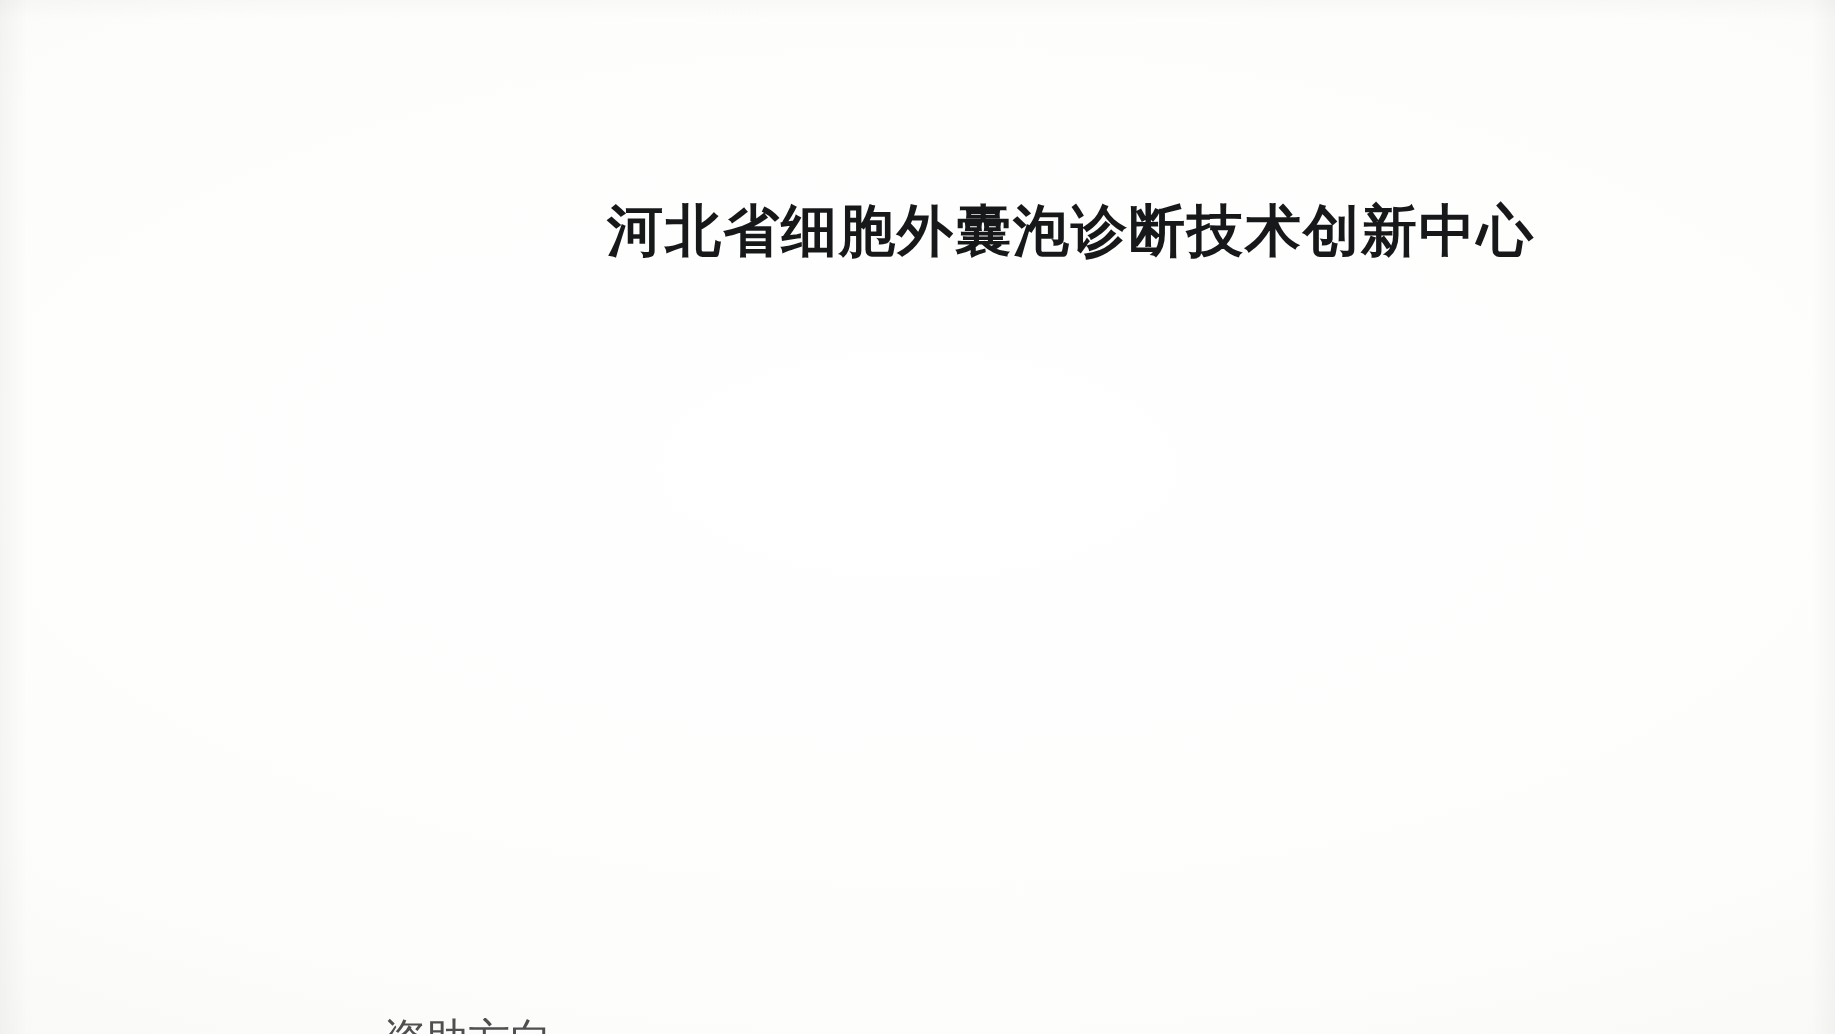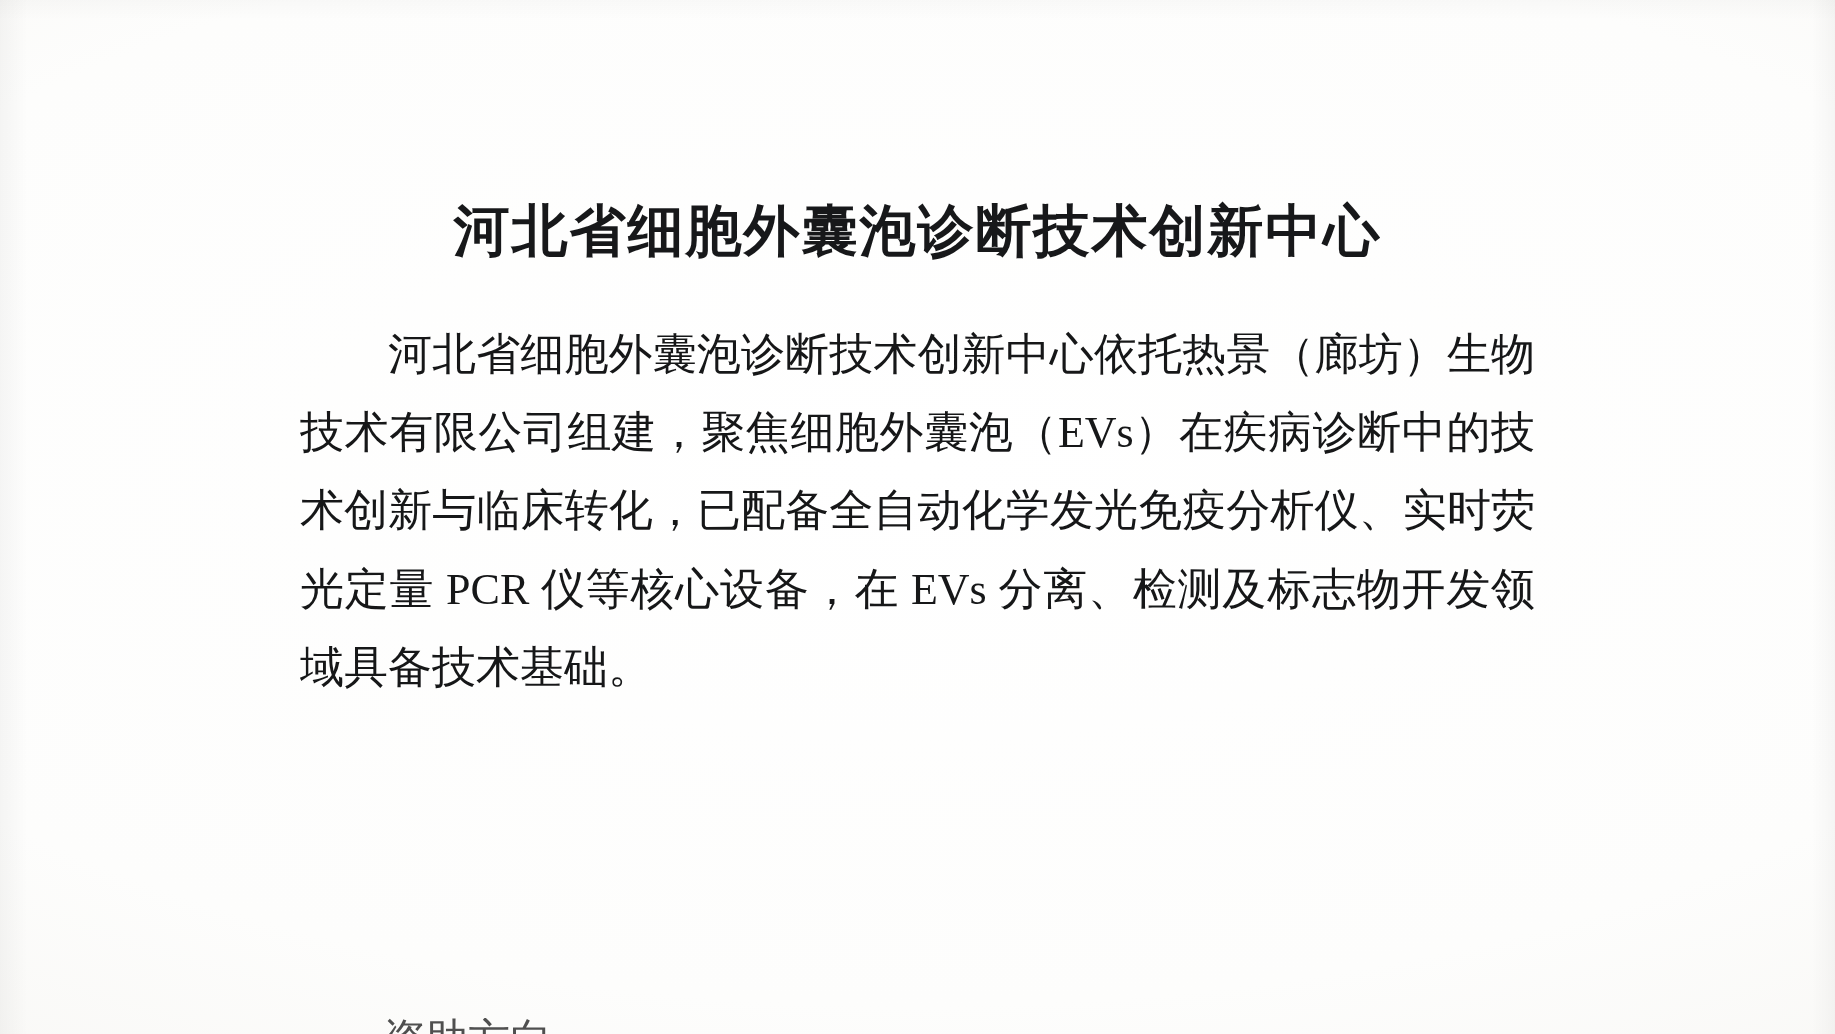--- a/index.html
+++ b/index.html
@@ -42,21 +42,21 @@
     left: 0;
     top: 0;
     width: 1835px;
     height: 1034px;
     padding: 0 300px;
     box-sizing: border-box;
   }
 
   .title-block {
     margin-top: 196px;
-    text-align: center;
+    text-align: right;
   }
 
   .title-line {
     font-family: "Liberation Serif", "DejaVu Serif", serif;
     font-weight: 700;
     font-size: 56px;
     line-height: 1.28;
     letter-spacing: 2px;
     color: #17181a;
     white-space: nowrap;
@@ -98,18 +98,17 @@
 
 <div class="page">
   <div class="paper-texture"></div>
 
   <div class="doc-body">
 
     <div class="title-block">
       <div class="title-line first">河北省细胞外囊泡诊断技术创新中心</div>
     </div>
 
-    <p class="para">河北省细胞外囊泡诊断技术创新中心依托热景（廊坊）生物技术有限公司组建，聚焦细胞外囊泡（EVs）在疾病诊断中的技术创新与临床转化，已配备全自动化学发光免疫分析仪、实时荧光定量 PCR 仪等核心设备，在 EVs 分离、检测及标志物开发领域具备技术基础。</p>
 
   </div>
 
   <div class="next-line-hint">一、资助方向</div>
 </div>
 
 </body></html>

